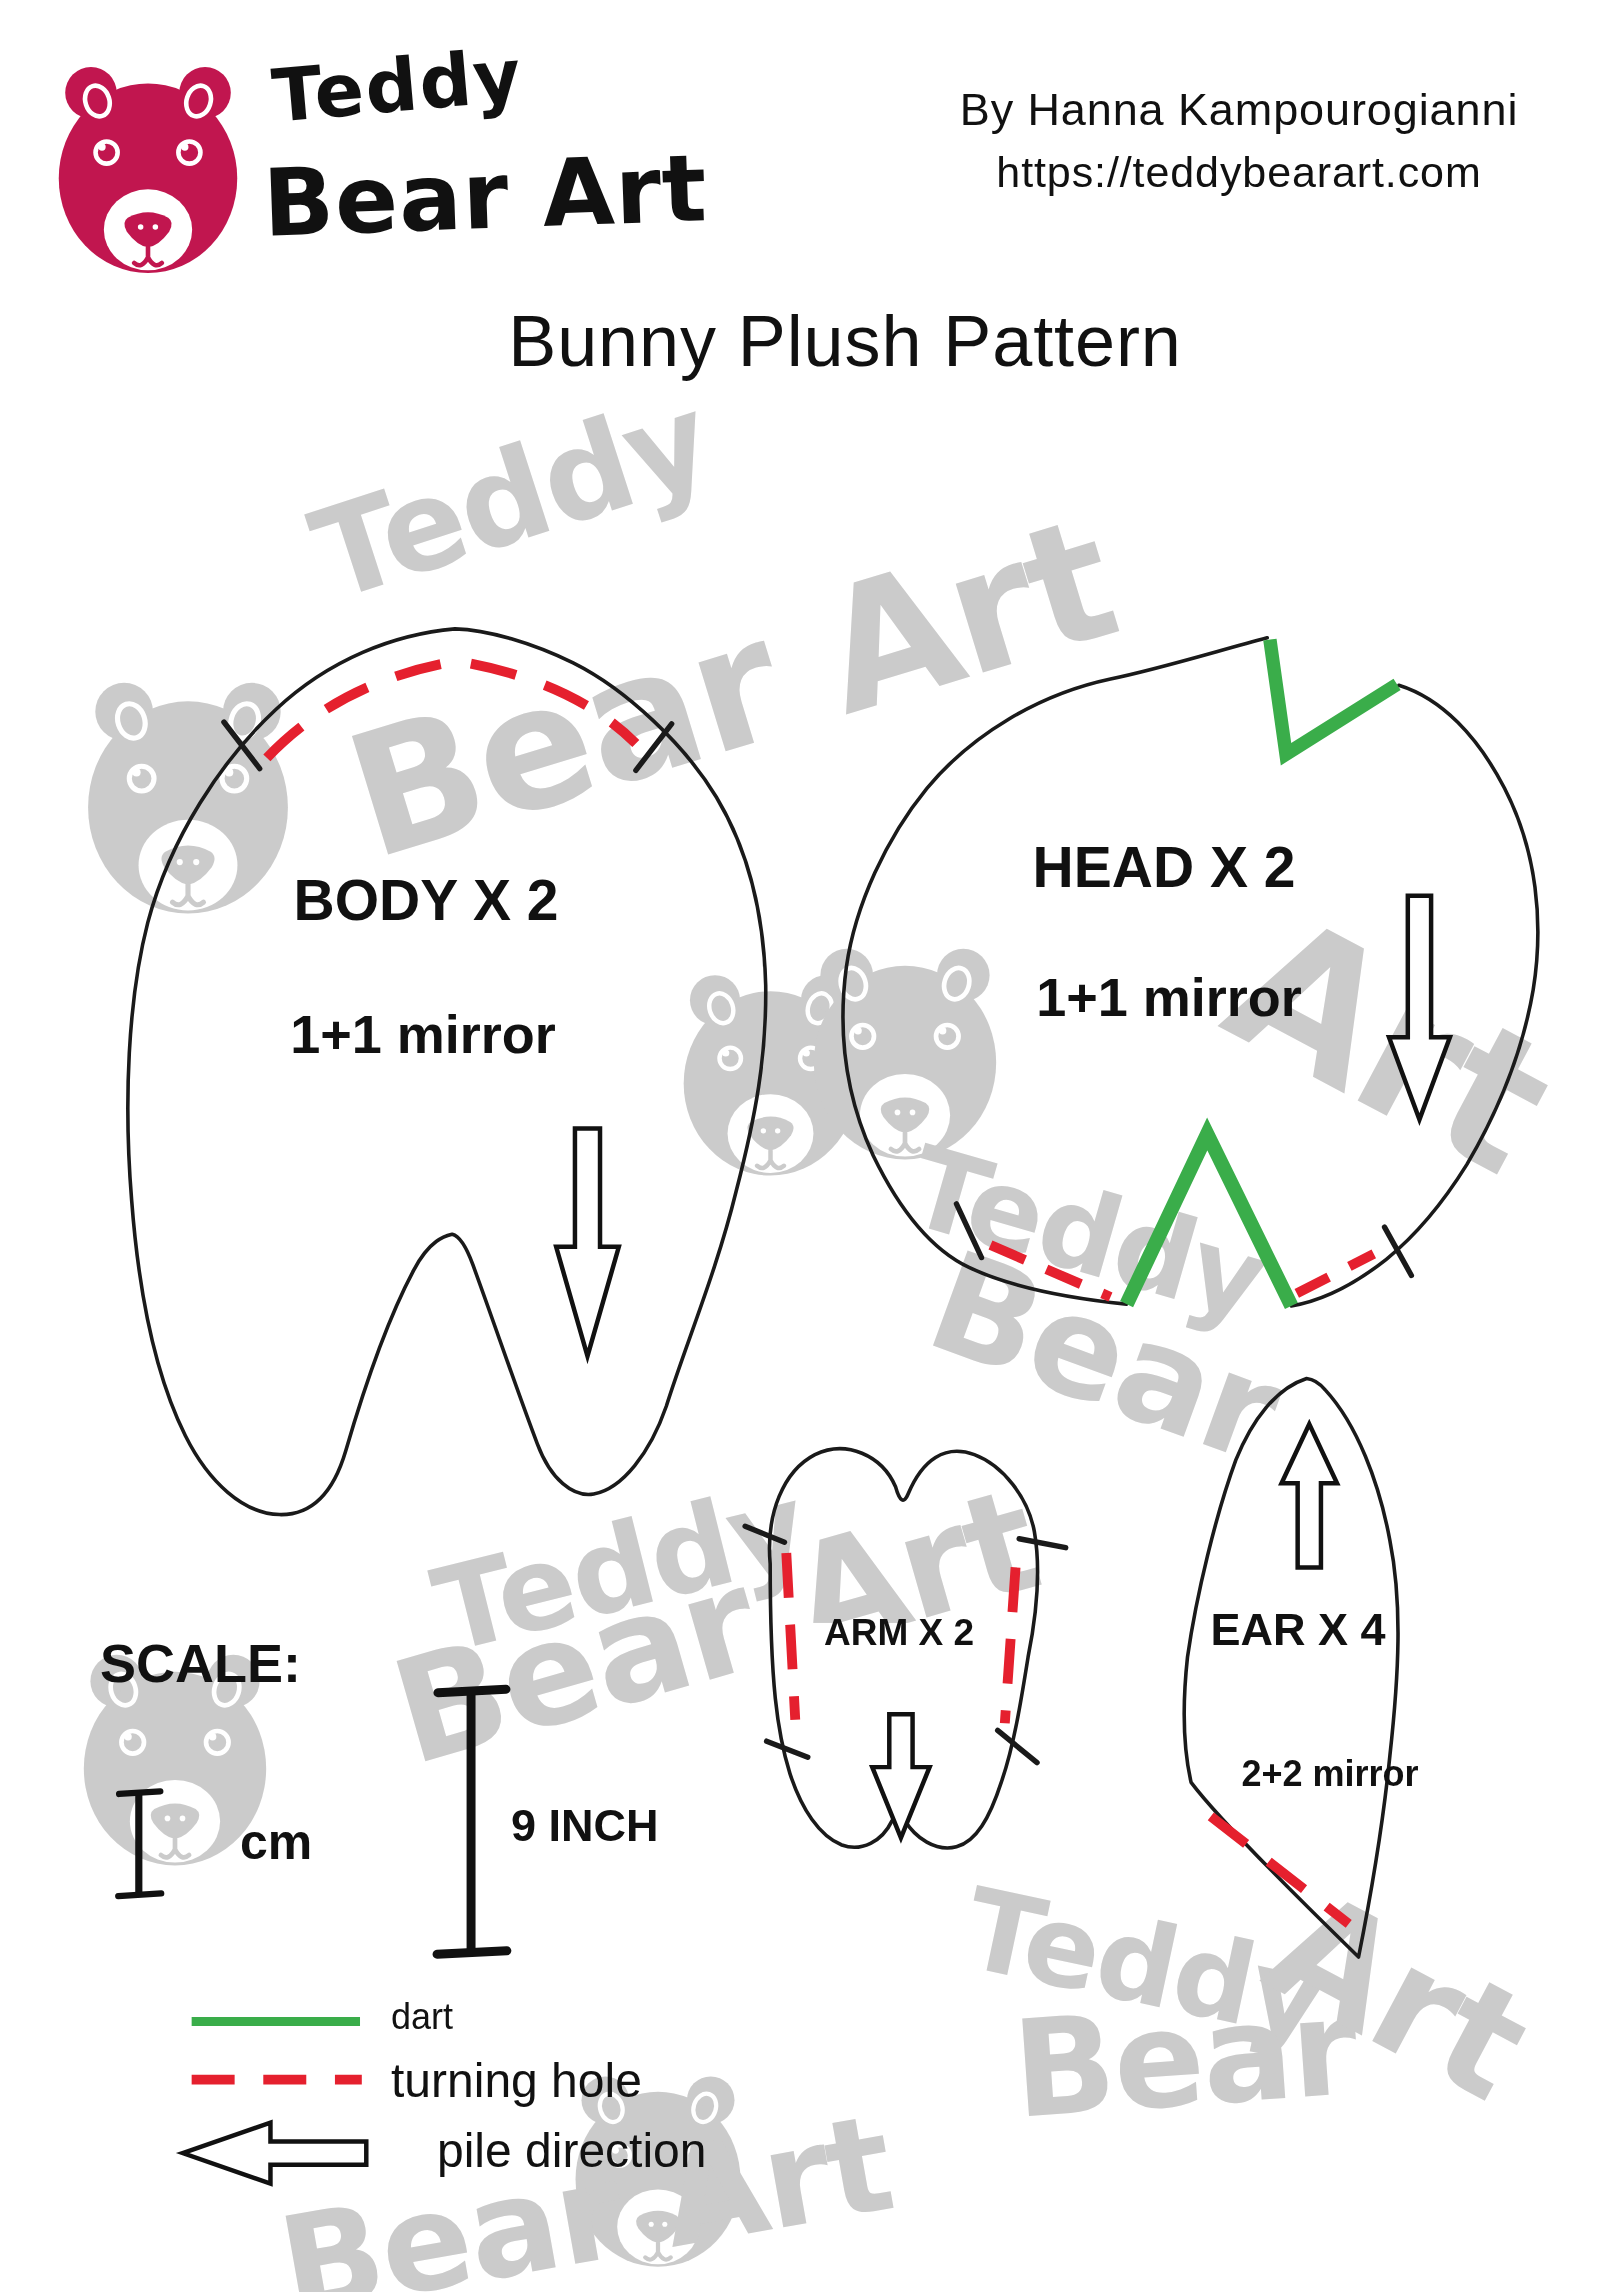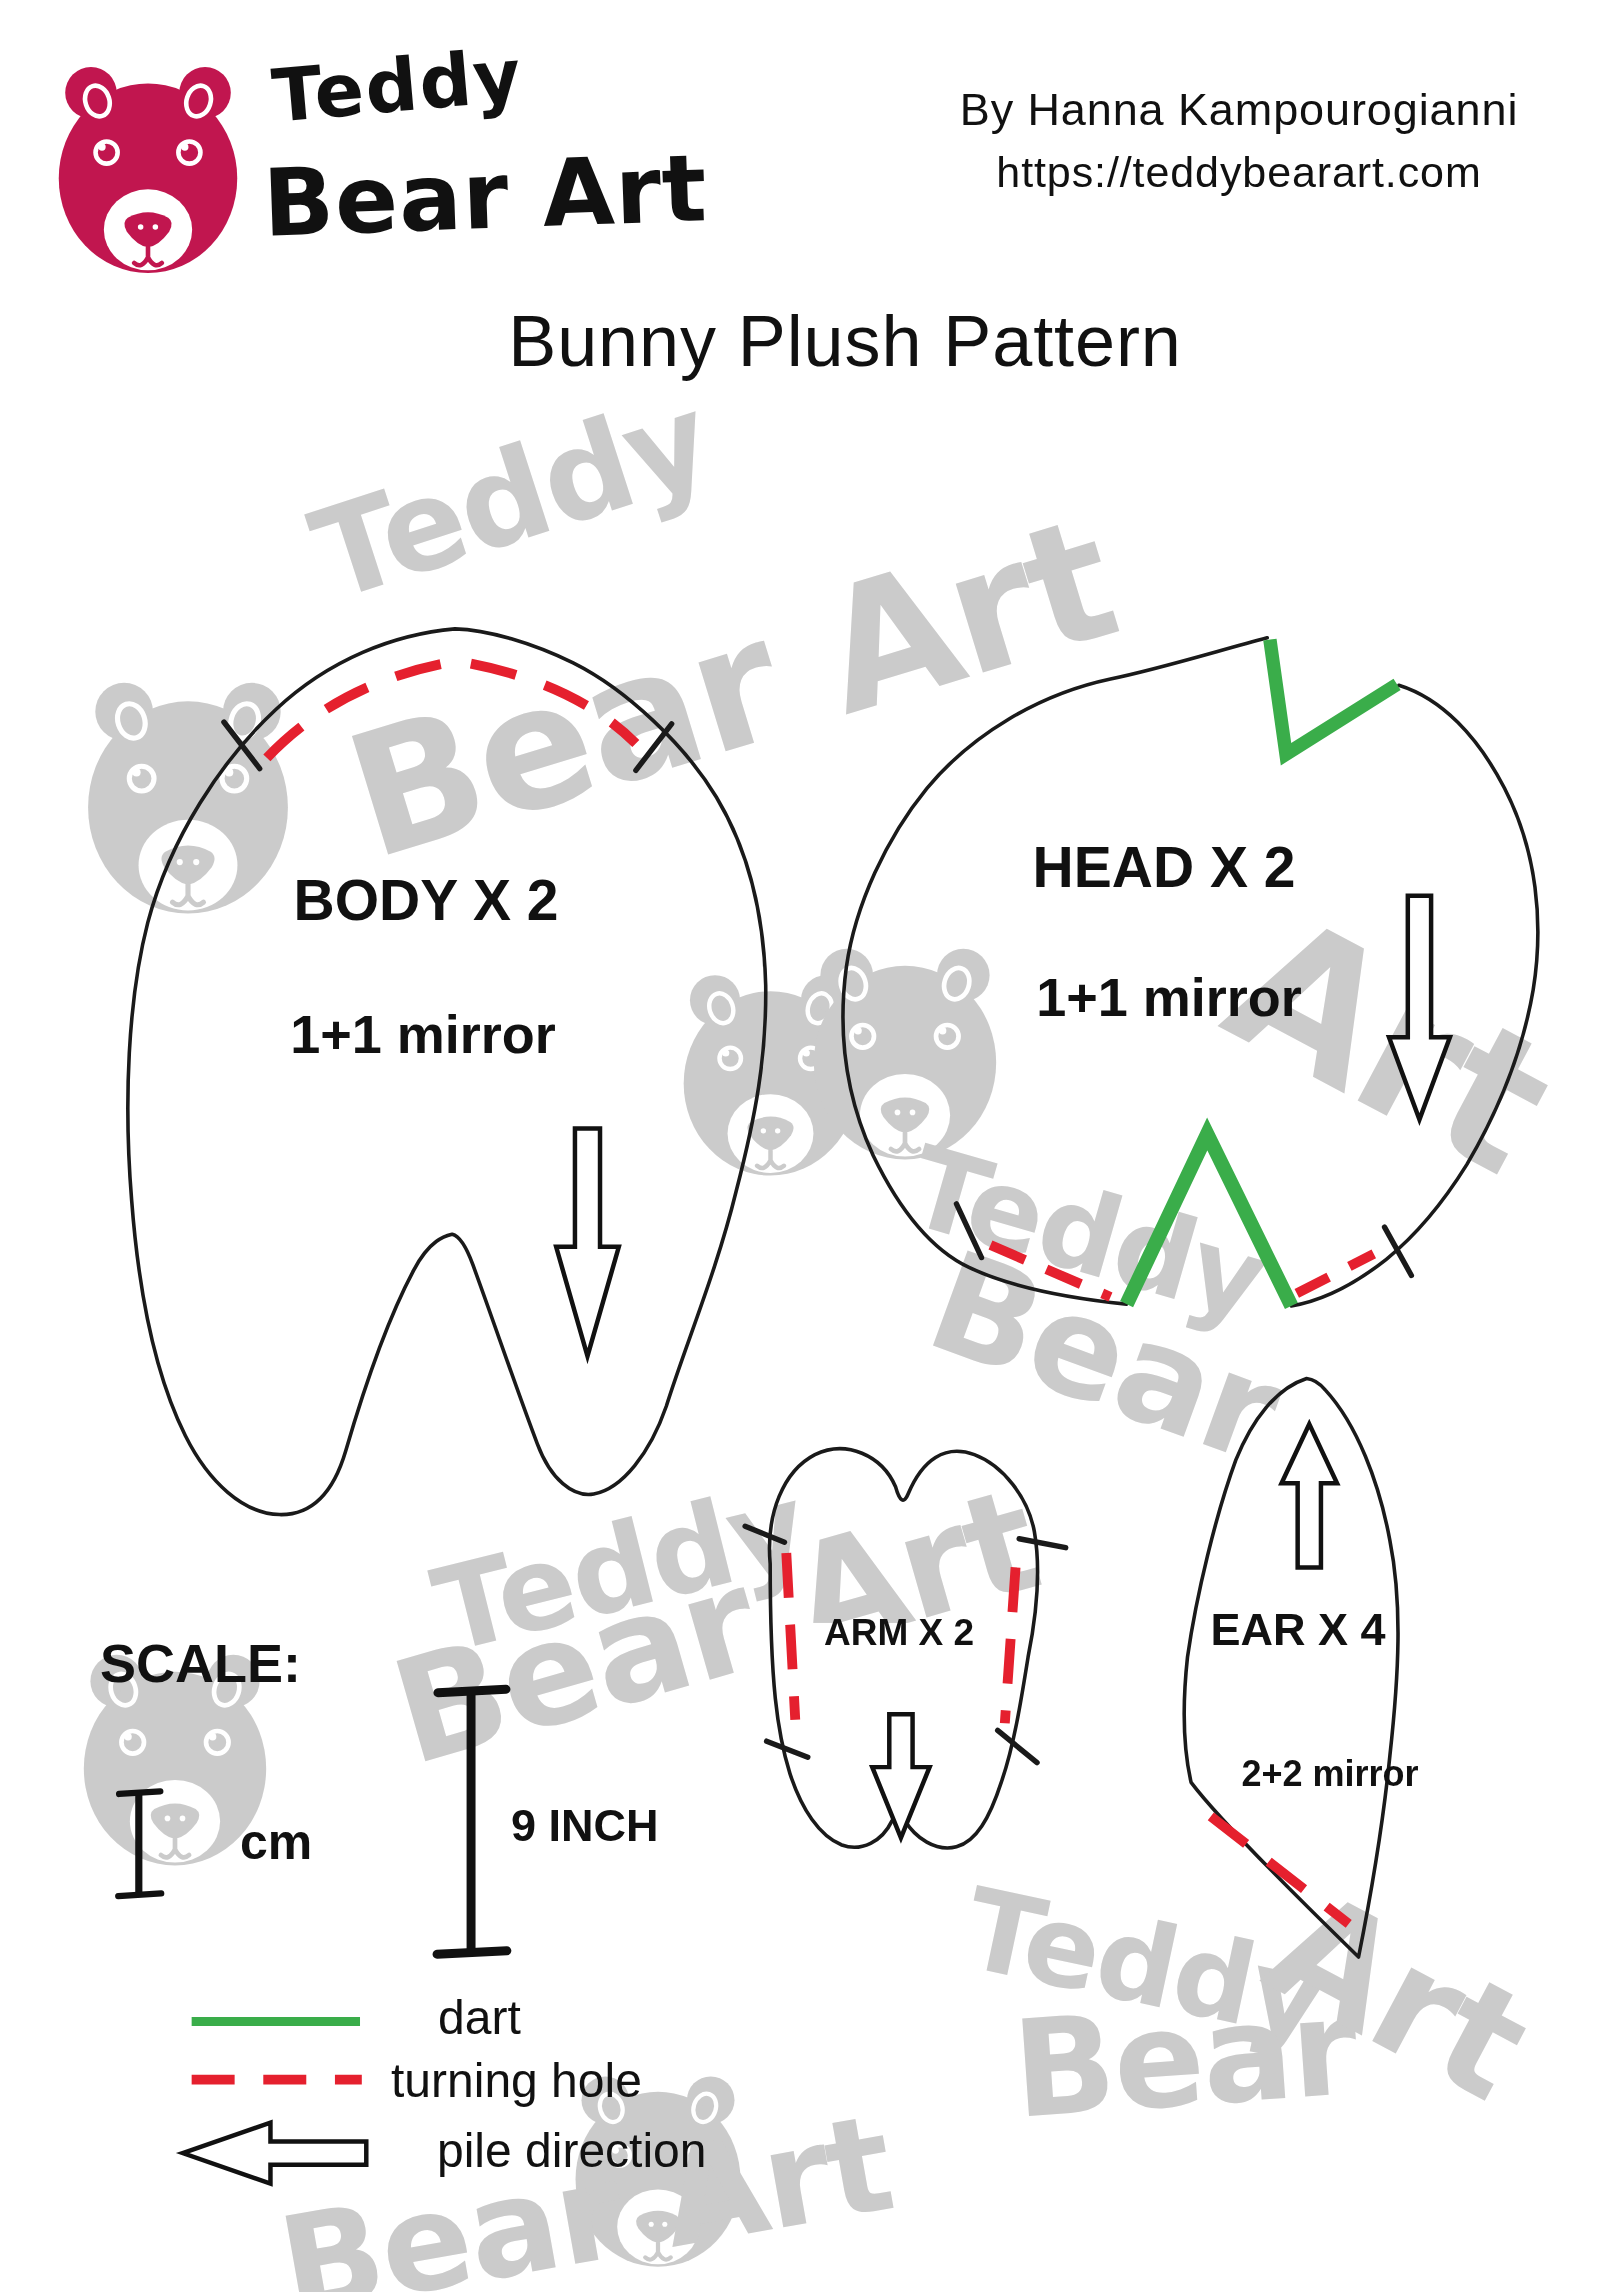--- a/index.html
+++ b/index.html
@@ -181,16 +181,16 @@
 <div class="lbl piece-label" style="left:1164px;top:867px;font-size:57px;">HEAD X 2</div>
 <div class="lbl piece-label" style="left:1169px;top:997px;font-size:54px;">1+1 mirror</div>
 <div class="lbl piece-label" style="left:899px;top:1633px;font-size:37px;">ARM X 2</div>
 <div class="lbl piece-label" style="left:1298px;top:1630px;font-size:45px;">EAR X 4</div>
 <div class="lbl piece-label" style="left:1307px;top:1774px;font-size:36px;margin-left:23px;">2+2 mirror</div>
 
 <div class="lbl-left bold z3" style="left:100px;top:1663px;font-size:54px;">SCALE:</div>
 <div class="lbl-left bold z3" style="left:240px;top:1842px;font-size:50px;">cm</div>
 <div class="lbl-left bold z3" style="left:511px;top:1826px;font-size:45px;">9 INCH</div>
 
-<div class="lbl-left z3" style="left:391px;top:2017px;font-size:48px;margin-left:47px;">dart</div>
+<div class="lbl-left z3" style="left:391px;top:2017px;font-size:36px;">dart</div>
 <div class="lbl-left z3" style="left:391px;top:2080px;font-size:48px;">turning hole</div>
 <div class="lbl-left z3" style="left:391px;top:2150px;font-size:48px;margin-left:46px;">pile direction</div>
 
 
 </body></html>

